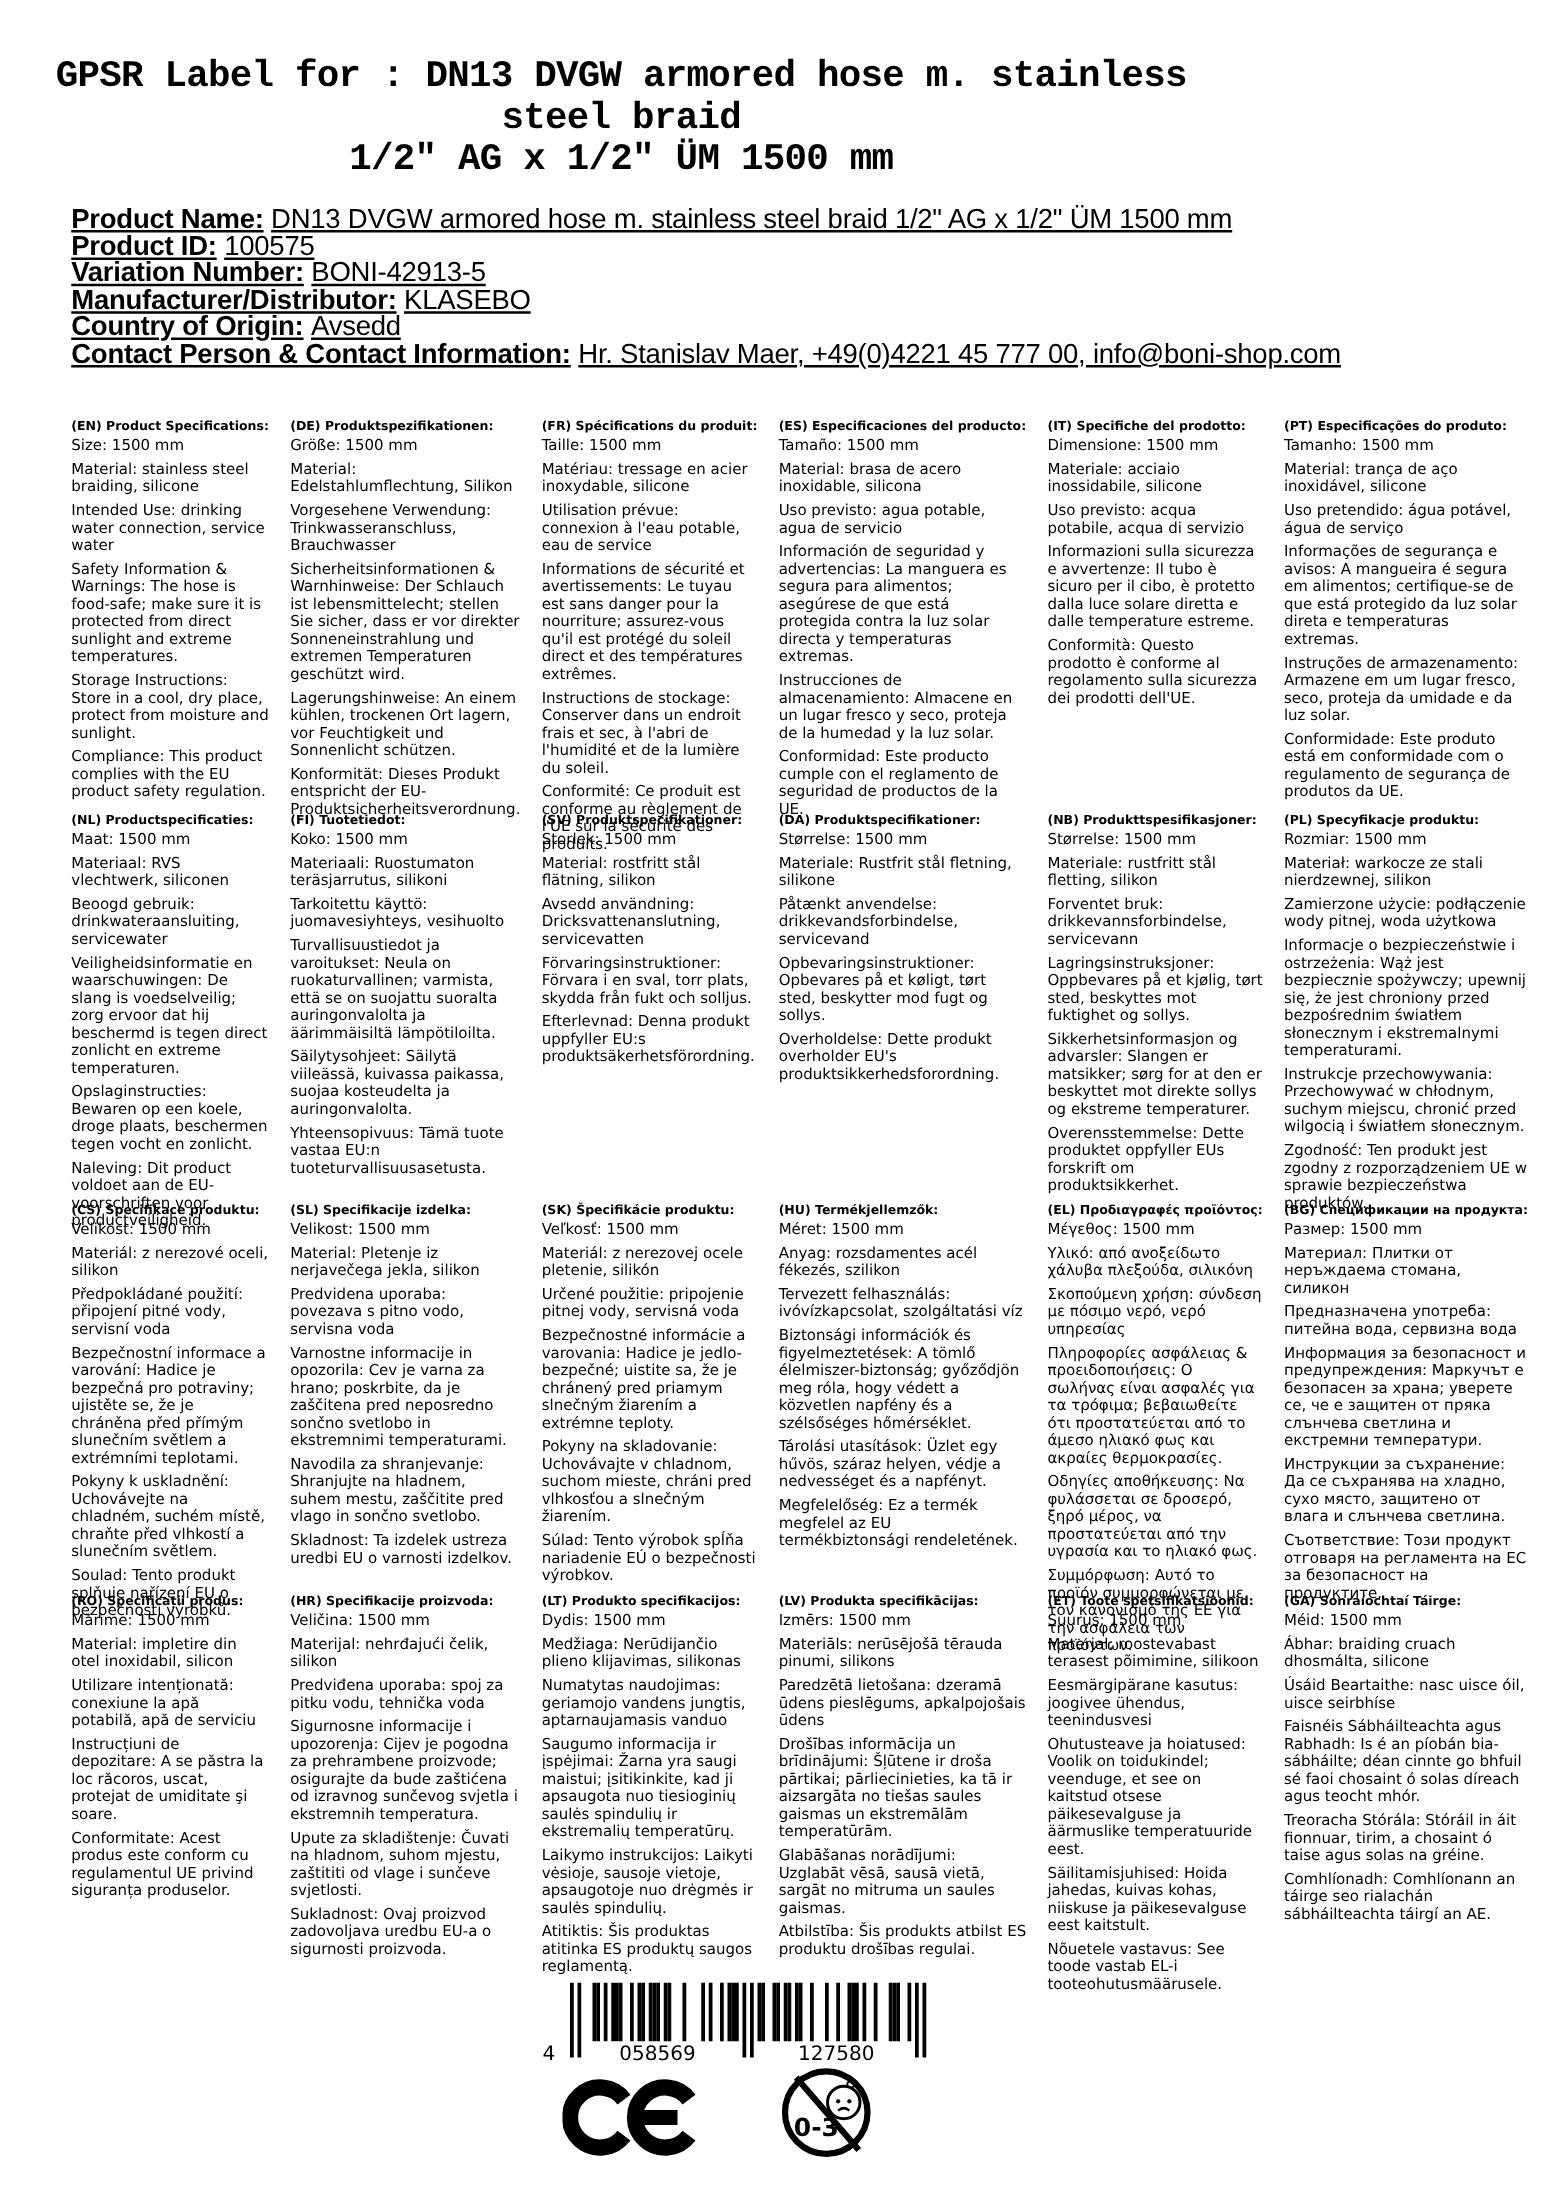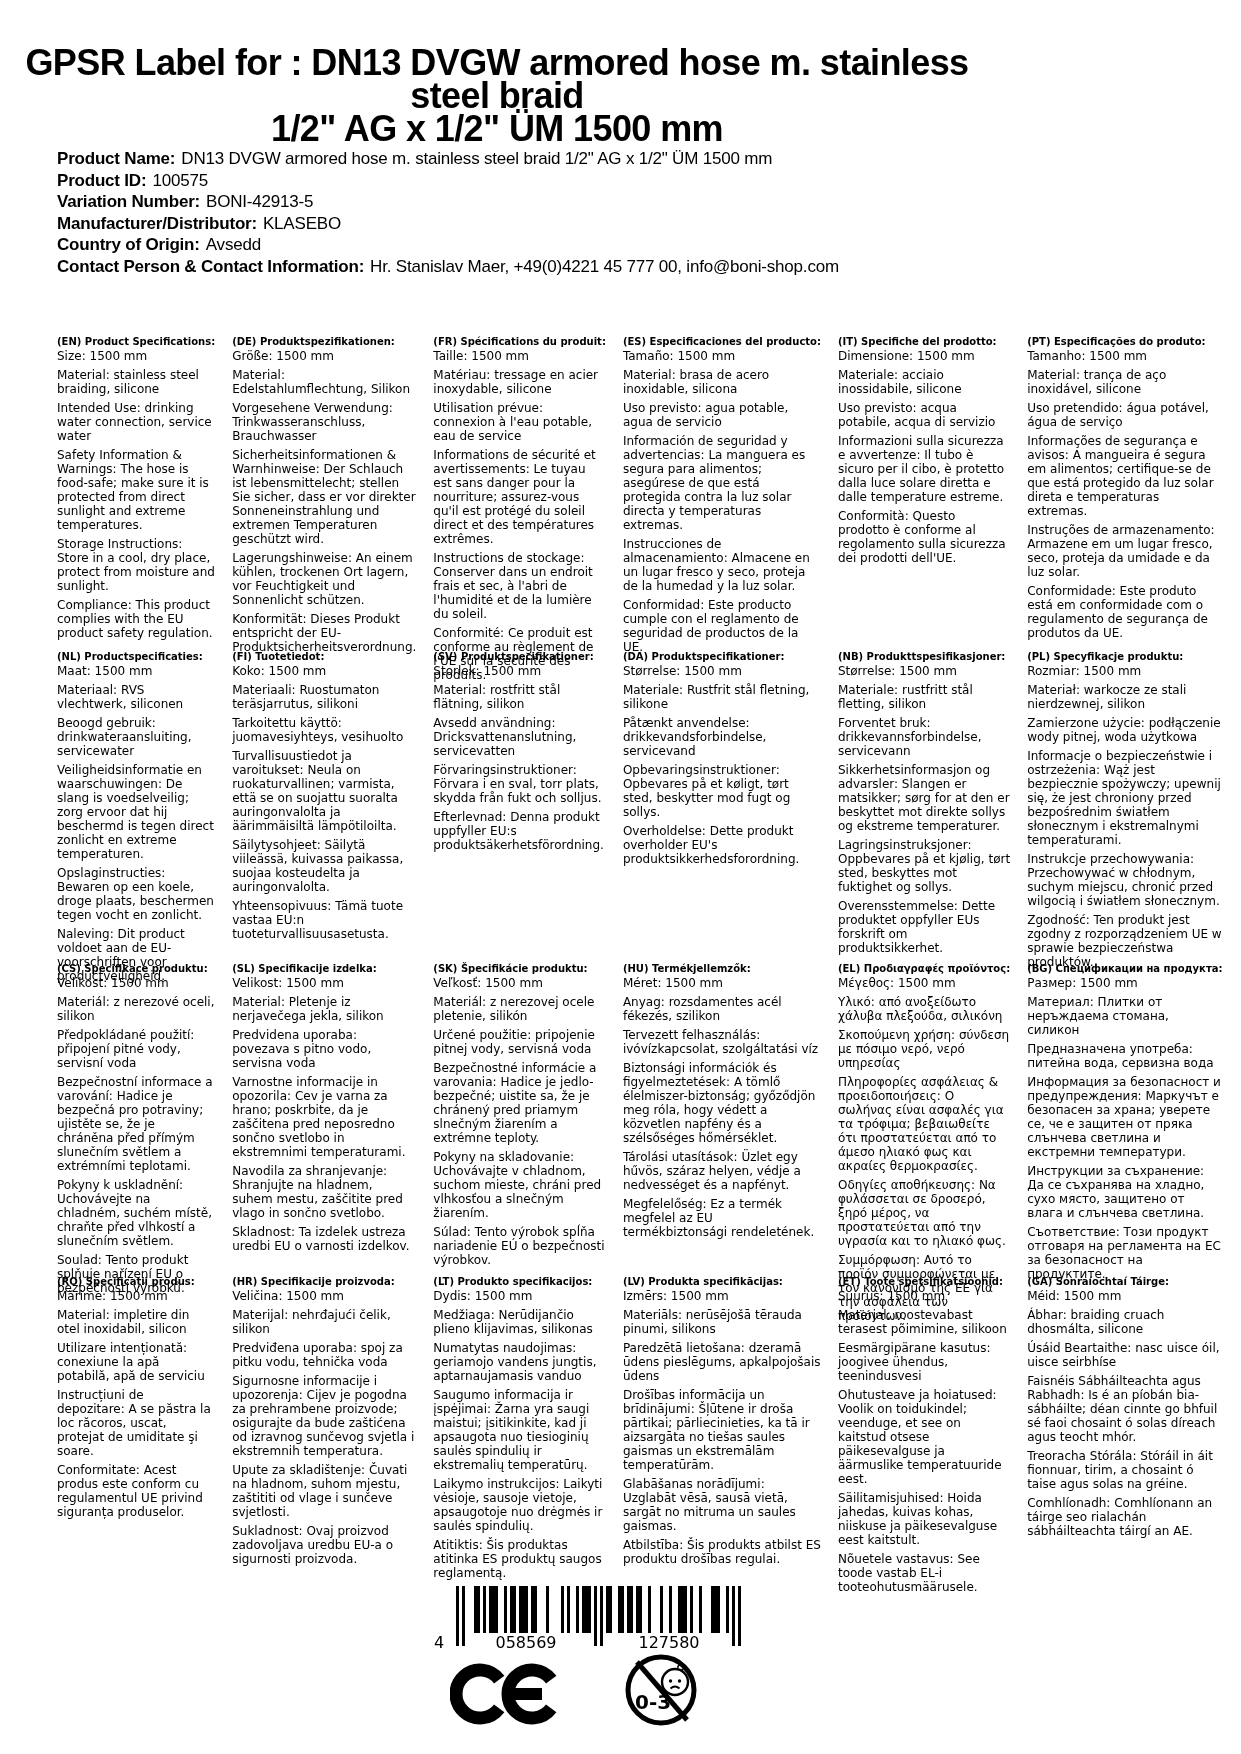--- a/index.html
+++ b/index.html
@@ -1,25 +1,25 @@
 <!DOCTYPE html>
 <html><head>
 <meta charset="utf-8">
 <style>
   html,body{margin:0;padding:0;background:#fff;}
   body{width:1241px;height:1754px;position:relative;color:#000;
        font-family:"DejaVu Sans",sans-serif;overflow:hidden;}
 
   .title{position:absolute;top:46px;left:0;width:994px;text-align:center;
-         font-family:Liberation Sans, sans-serif;font-weight:bold;
-         font-size:36px;line-height:33px;letter-spacing:-0.6px;}
-
-  .product-info{position:absolute;top:148px;left:57px;
-                font-family:"Liberation Sans",sans-serif;font-size:17px;
-                line-height:21.5px;letter-spacing:-0.2px;}
+         font-family:Liberation Mono, monospace;font-weight:bold;
+         font-size:30px;line-height:33px;letter-spacing:-0.6px;}
+
+  .product-info{position:absolute;top:164px;left:57px;
+                font-family:"Liberation Sans",sans-serif;font-size:22px;
+                line-height:21.5px;letter-spacing:-0.2px;text-decoration:underline;}
   .pi-row .label{font-weight:bold;margin-right:6px;}
   .pi-row .value{font-weight:normal;}
 
   .grid{position:absolute;top:335px;left:57px;width:1164px;
         display:grid;grid-template-columns:repeat(6,1fr);column-gap:17px;
         grid-template-rows:315px 312px 313px auto;}
   .cell{font-size:12px;line-height:14px;overflow:visible;
         overflow-wrap:break-word;}
   .cell h3{font-size:10px;font-weight:bold;margin:0;white-space:nowrap;}
   .cell p{margin:0;}
@@ -132,22 +132,22 @@
       <p>Materiale: Rustfrit stål fletning, silikone</p>
       <p>Påtænkt anvendelse: drikkevandsforbindelse, servicevand</p>
       <p>Opbevaringsinstruktioner: Opbevares på et køligt, tørt sted, beskytter mod fugt og sollys.</p>
       <p>Overholdelse: Dette produkt overholder EU's produktsikkerhedsforordning.</p>
     </div>
     <div class="cell">
       <h3>(NB) Produkttspesifikasjoner:</h3>
       <p>Størrelse: 1500 mm</p>
       <p>Materiale: rustfritt stål fletting, silikon</p>
       <p>Forventet bruk: drikkevannsforbindelse, servicevann</p>
+      <p>Lagringsinstruksjoner: Oppbevares på et kjølig, tørt sted, beskyttes mot fuktighet og sollys.</p>
       <p>Sikkerhetsinformasjon og advarsler: Slangen er matsikker; sørg for at den er beskyttet mot direkte sollys og ekstreme temperaturer.</p>
-      <p>Lagringsinstruksjoner: Oppbevares på et kjølig, tørt sted, beskyttes mot fuktighet og sollys.</p>
       <p>Overensstemmelse: Dette produktet oppfyller EUs forskrift om produktsikkerhet.</p>
     </div>
     <div class="cell">
       <h3>(PL) Specyfikacje produktu:</h3>
       <p>Rozmiar: 1500 mm</p>
       <p>Materiał: warkocze ze stali nierdzewnej, silikon</p>
       <p>Zamierzone użycie: podłączenie wody pitnej, woda użytkowa</p>
       <p>Informacje o bezpieczeństwie i ostrzeżenia: Wąż jest bezpiecznie spożywczy; upewnij się, że jest chroniony przed bezpośrednim światłem słonecznym i ekstremalnymi temperaturami.</p>
       <p>Instrukcje przechowywania: Przechowywać w chłodnym, suchym miejscu, chronić przed wilgocią i światłem słonecznym.</p>
       <p>Zgodność: Ten produkt jest zgodny z rozporządzeniem UE w sprawie bezpieczeństwa produktów.</p>

